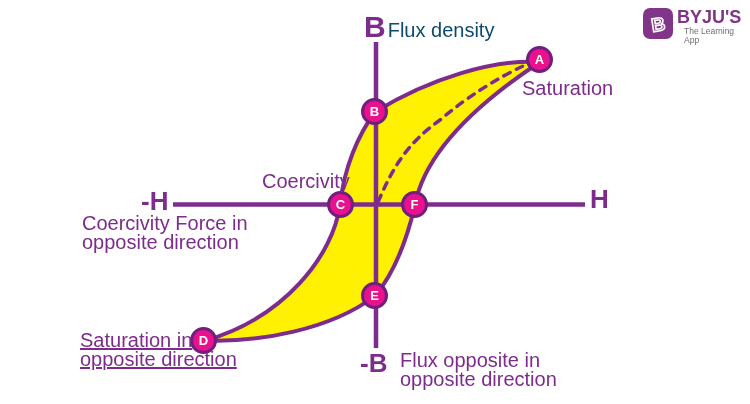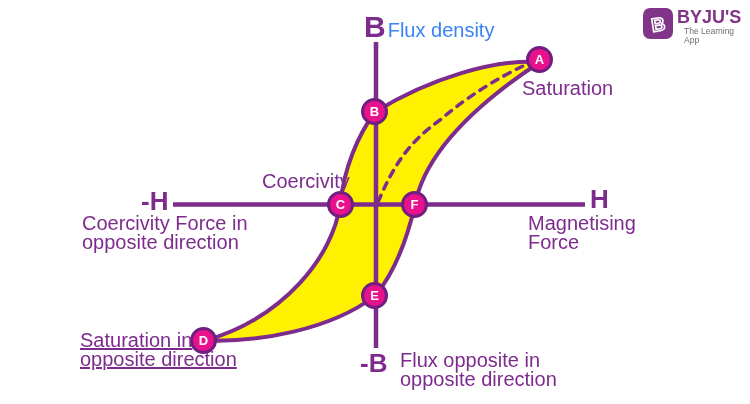--- a/index.html
+++ b/index.html
@@ -17,21 +17,21 @@
   .pt span{color:#ffffff;font-weight:bold;font-size:13px;line-height:1;}
   
   .lbl{
     position:absolute;color:#7d2b8c;font-size:20px;line-height:19px;white-space:nowrap;
   }
   .axis-letter{
     position:absolute;color:#7d2b8c;font-weight:bold;font-size:26px;line-height:1;white-space:nowrap;
   }
   .axis-title-row{position:absolute;display:flex;align-items:baseline;gap:2px;}
   .axis-title-row .bold-b{color:#7d2b8c;font-weight:bold;font-size:30px;line-height:1;}
-  .axis-title-row .reg{color:#3b82f6;font-size:20px;line-height:1;text-align:center;}
+  .axis-title-row .reg{color:#0c4a6e;font-size:20px;line-height:1;text-align:center;}
   
   .logo{position:absolute;left:643px;top:8px;display:flex;align-items:flex-start;gap:4px;}
   .logo-badge{
     width:30px;height:31px;background:#813588;border-radius:7px;
     display:flex;align-items:center;justify-content:center;
   }
   .logo-text{display:flex;flex-direction:column;}
   .logo-brand{color:#813588;font-weight:bold;font-size:18px;line-height:19px;letter-spacing:0px;}
   .logo-tagline{color:#6d6e71;font-size:8.5px;line-height:9px;margin-left:7px;}
 </style>
@@ -80,24 +80,20 @@
     <span class="reg">Flux density</span>
   </div>
 
   <div class="axis-letter" style="left:141px;top:188px;">-H</div>
   <div class="lbl" style="left:82px;top:214px;">
     <div>Coercivity Force in</div>
     <div>opposite direction</div>
   </div>
 
   <div class="axis-letter" style="left:590px;top:186px;">H</div>
-  <div class="lbl" style="left:528px;top:214px;">
-    <div>Magnetising</div>
-    <div>Force</div>
-  </div>
 
   <div class="axis-letter" style="left:360px;top:350px;">-B</div>
   <div class="lbl" style="left:400px;top:351px;">
     <div>Flux opposite in</div>
     <div>opposite direction</div>
   </div>
 
   <div class="lbl" style="left:522px;top:79px;">Saturation</div>
   <div class="lbl" style="left:239px;top:172px;margin-left:23px;">Coercivity</div>
   <div class="lbl" style="left:80px;top:331px;text-decoration:underline;">

